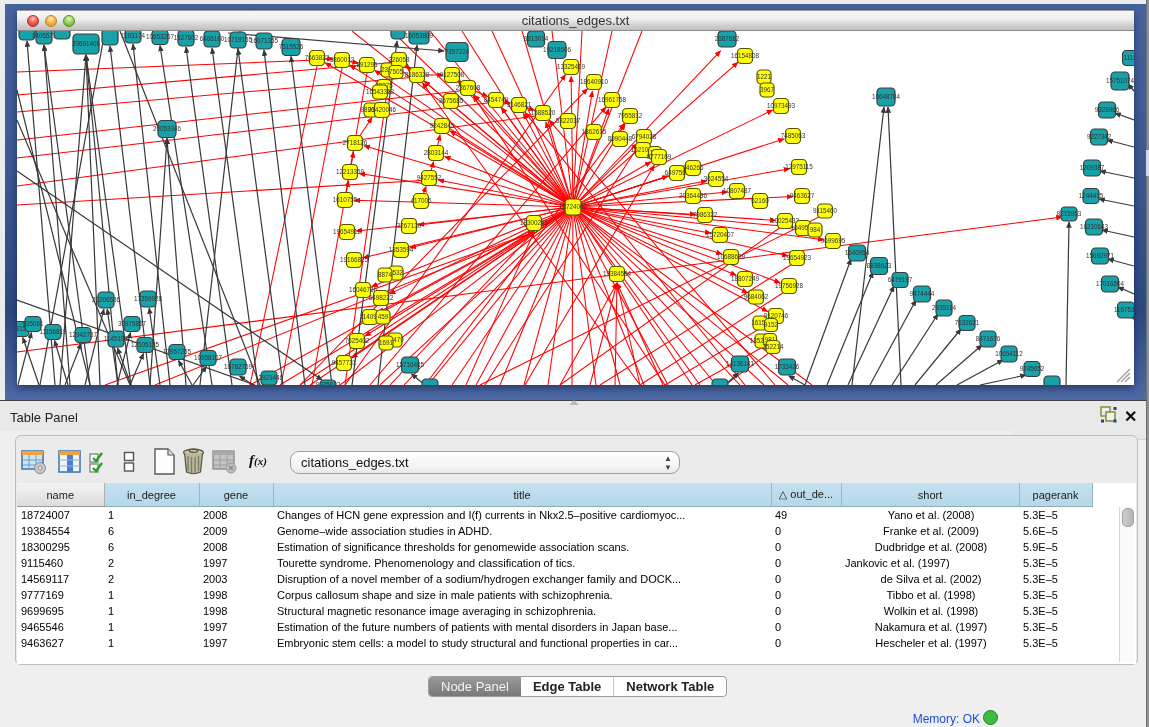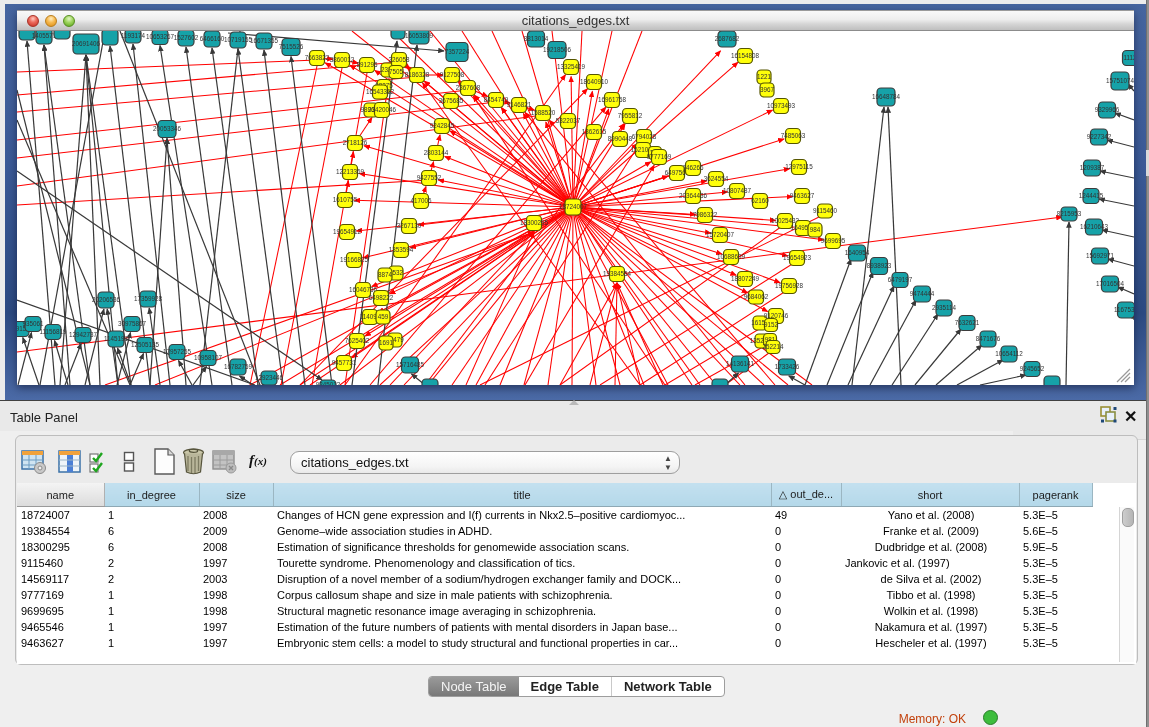--- a/index.html
+++ b/index.html
@@ -40,21 +40,21 @@
 th.gray{background:linear-gradient(180deg,#f4f4f4 0%,#dcdcdc 100%);border-right:1px solid #b0b0b0;border-bottom:1px solid #9a9a9a}
 td{height:16px;padding:0 2px 0 4px;color:#000;white-space:nowrap;overflow:hidden}
 #scb{left:1103px;top:71px;width:14px;height:155px;background:#fafafa;border-left:1px solid #d5d5d5}
 #thumb{left:2px;top:1px;width:10px;height:17px;background:linear-gradient(90deg,#cdcdcd,#b5b5b5);border:1px solid #9f9f9f;border-radius:5px}
 
 #tabs{left:428px;top:245px;height:19px;border:1px solid #9d9d9d;border-radius:4px;background:#fff;
  display:flex;font-size:13px;font-weight:bold;overflow:hidden}
 #tabs div{padding:0 12px;line-height:19px;color:#222}
 #tabs .sel{background:linear-gradient(180deg,#9a9a9a,#787878);color:#f4f4f4;font-weight:normal}
 #tabs .sep{padding:0;width:1px;background:#c9c9c9}
-#mem{right:47px;top:281px;font-size:12px;color:#c2410c}
+#mem{right:33px;top:281px;font-size:12px;color:#1d4ed8}
 #memdot{right:15px;top:279px;width:13px;height:13px;border-radius:50%;background:#3dbd3d;border:1px solid #2a7d2a}
 #lstrip{left:0;top:0;width:5px;height:400px;background:#ececec}
 #topstrip{left:0;top:0;width:1146px;height:4px;background:#ececec}
 #splitter{left:569px;top:400px;width:0;height:0;border-left:5px solid transparent;border-right:5px solid transparent;border-bottom:5px solid #b9b9b9}
 </style></head>
 <body>
 <div class="abs" id="desk"></div>
 <div class="abs" id="lstrip"></div>
 <div class="abs" id="topstrip"></div>
 <div class="abs" id="rstrip"></div>
@@ -632,21 +632,21 @@
             <col style="width:74px">
             <col style="width:498px">
             <col style="width:70px">
             <col style="width:178px">
             <col style="width:73px">
           </colgroup>
       <tbody>
             <tr>
               <th class="gray">name</th>
               <th>in_degree</th>
-              <th>size</th>
+              <th>gene</th>
               <th>title</th>
               <th>△ out_de...</th>
               <th>short</th>
               <th>pagerank</th>
             </tr>
       <tr>
               <td>18724007</td>
               <td>1</td>
               <td>2008</td>
               <td>Changes of HCN gene expression and I(f) currents in Nkx2.5–positive cardiomyoc...</td>
@@ -727,21 +727,21 @@
               <td>5.3E–5</td>
             </tr>
       </tbody>
         </table>
     </div>
     <div class="abs" id="scb">
         <div class="abs" id="thumb"></div>
       </div>
   </div>
   <div class="abs" id="tabs">
-      <div class="sel">Node Table</div>
+      <div class="sel">Node Panel</div>
       <div>Edge Table</div>
       <div class="sep"></div>
       <div>Network Table</div>
     </div>
   <div class="abs" id="mem">Memory: OK</div>
   <div class="abs" id="memdot"></div>
 </div>
 <div class="abs" id="splitter"></div>
 
 </body></html>

